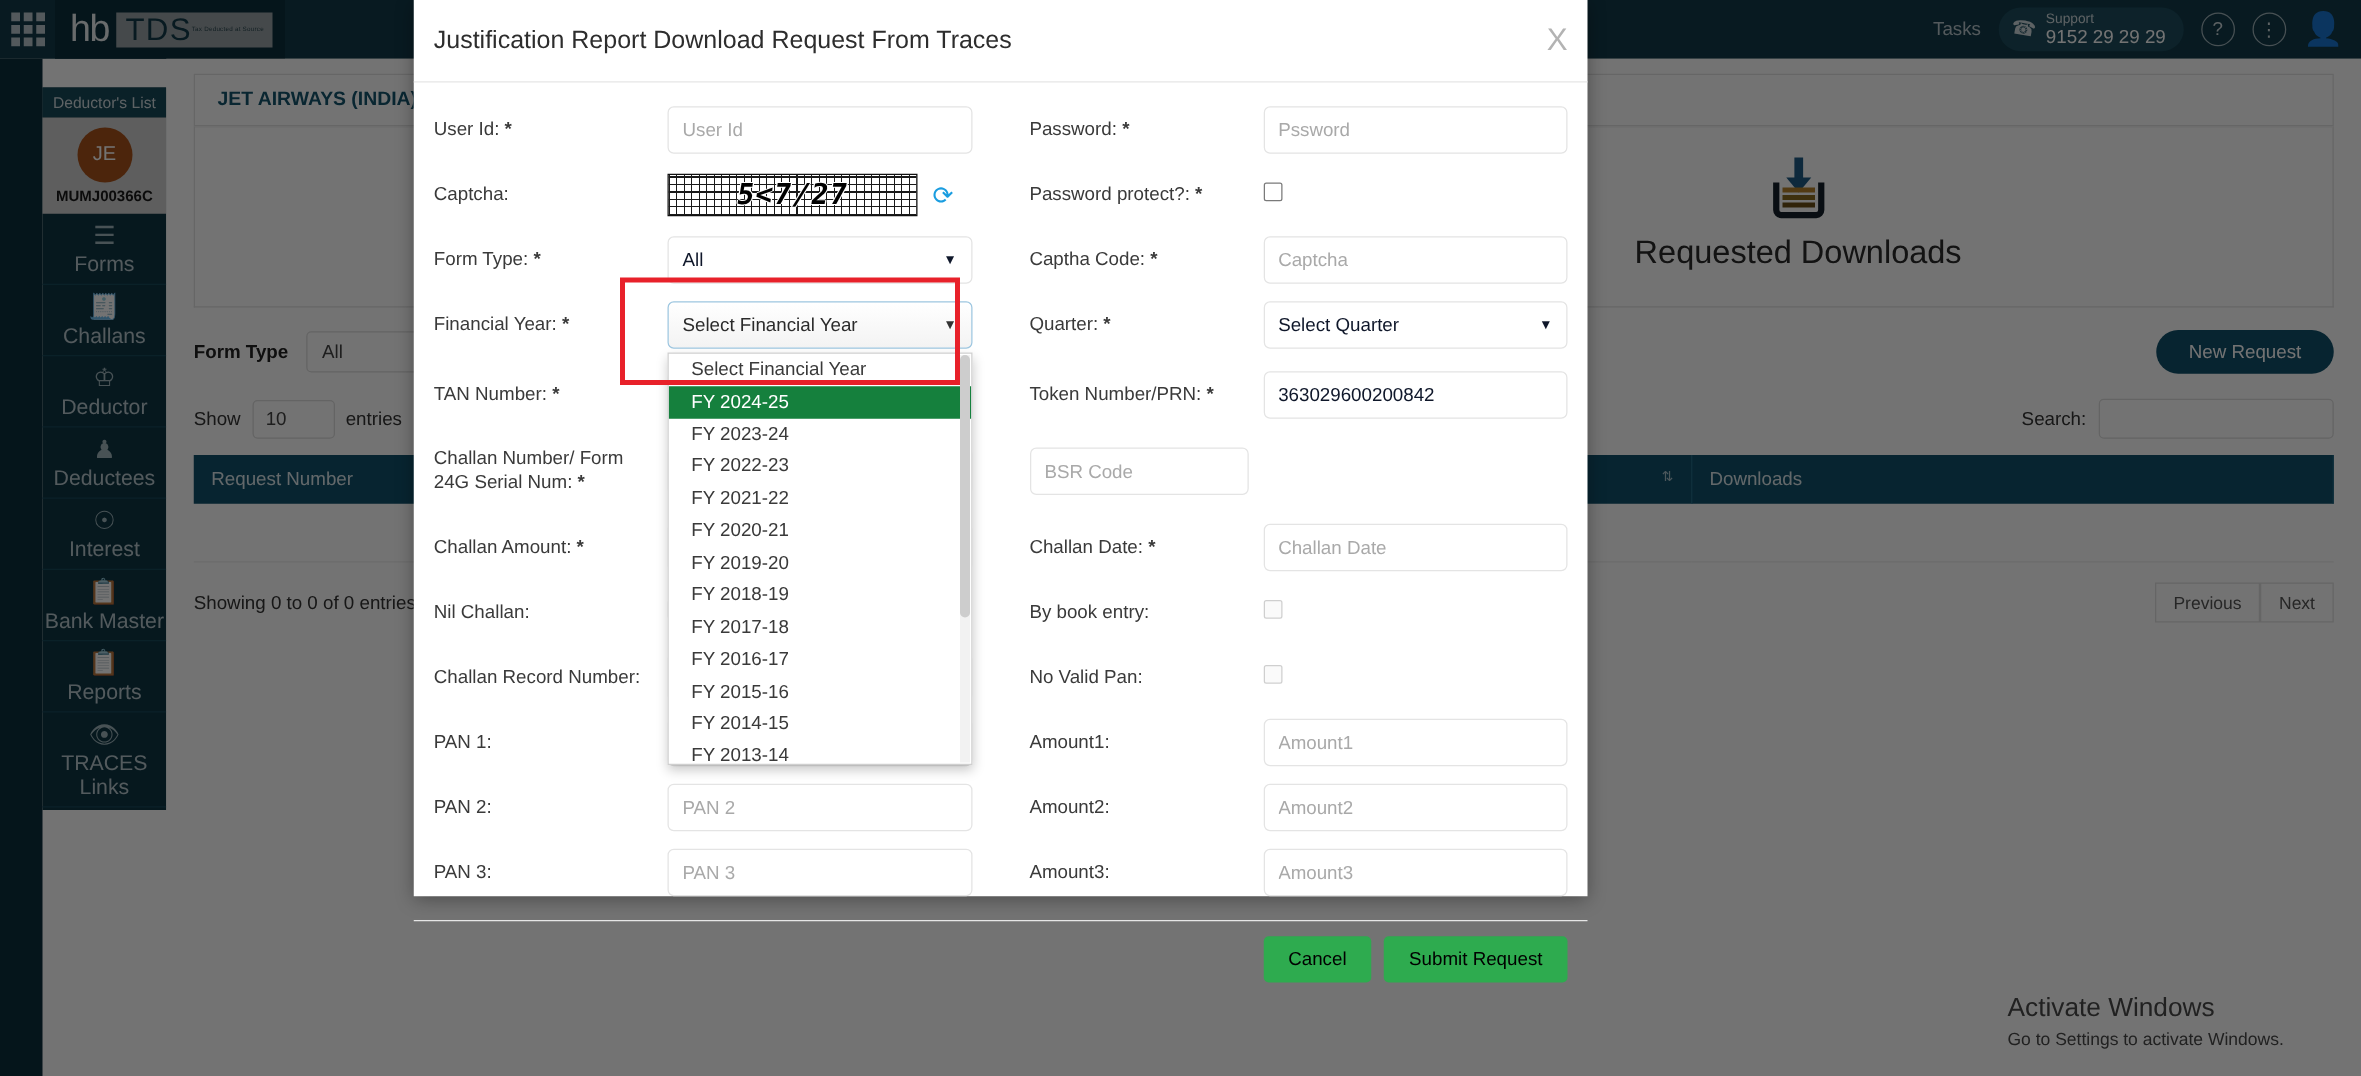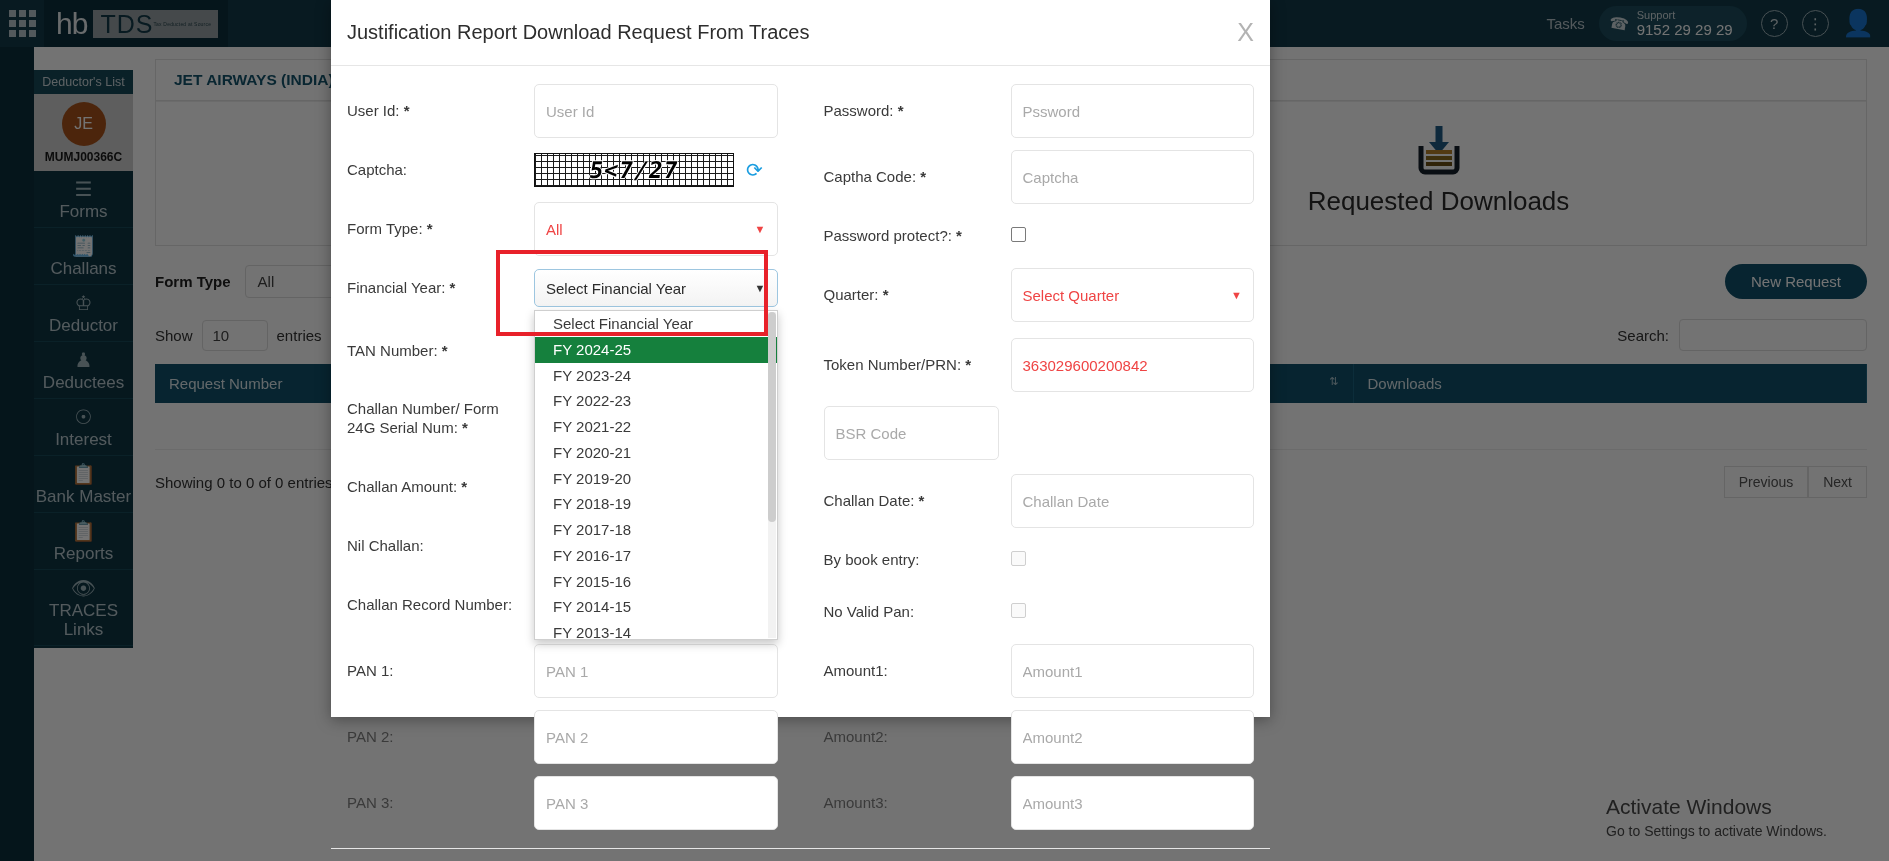--- a/index.html
+++ b/index.html
@@ -153,22 +153,22 @@
 
   .modal-body { flex: 1; padding: 18px 16px 6px; overflow: visible; position: relative; }
   .grid2 { display: grid; grid-template-columns: 1fr 1fr; column-gap: 46px; }
   .frow { display: grid; grid-template-columns: 175px 1fr; align-items: center;
     column-gap: 12px; margin-bottom: 12px; min-height: 40px; }
   .flabel { text-align: left; font-size: 15px; color: #3a3a3a; line-height: 1.25; }
   .flabel b { font-weight: bold; }
   .fctl { }
   .inp {
     width: 100%; border: 1px solid #e4e4e4; border-radius: 5px;
-    padding: 9px 11px; font-size: 15px; color: #ef4444; background: #fff;
-    height: 54px;
+    padding: 9px 11px; font-size: 15px; color: #0f172a; background: #fff;
+    height: 38px;
   }
   .inp::placeholder { color: #a9a9a9; }
   .chk { width: 15px; height: 15px; border: 1px solid #7a7a7a; border-radius: 2px;
     background: #fff; display:inline-block; }
   .chk.grey { border-color: #cfcfcf; background: #fafafa; }
   .captcha-row { display: flex; align-items: center; gap: 12px; }
   .captcha-img {
     width: 200px; height: 34px; border: 1px solid #111;
     background-color: #fff;
     background-image:
@@ -498,27 +498,27 @@
       </div>
 
       <div>
 
         <div class="frow">
           <div class="flabel"><span>Password: </span><b>*</b></div>
           <div class="fctl"><input class="inp" placeholder="Pssword" style=""></div>
         </div>
 
         <div class="frow">
+          <div class="flabel"><span>Password protect?: </span><b>*</b></div>
+          <div class="fctl"><span class="chk"></span></div>
+        </div>
+
+        <div class="frow">
           <div class="flabel"><span>Captha Code: </span><b>*</b></div>
           <div class="fctl"><input class="inp" placeholder="Captcha" style=""></div>
-        </div>
-
-        <div class="frow">
-          <div class="flabel"><span>Password protect?: </span><b>*</b></div>
-          <div class="fctl"><span class="chk"></span></div>
         </div>
 
         <div class="frow" style="margin-bottom:16px">
           <div class="flabel"><span>Quarter: </span><b>*</b></div>
           <div class="fctl">
             <div class="inp" style="display:flex;align-items:center">
               <span>Select Quarter</span>
               <span style="margin-left:auto;font-size:11px">▼</span>
             </div>
           </div>

